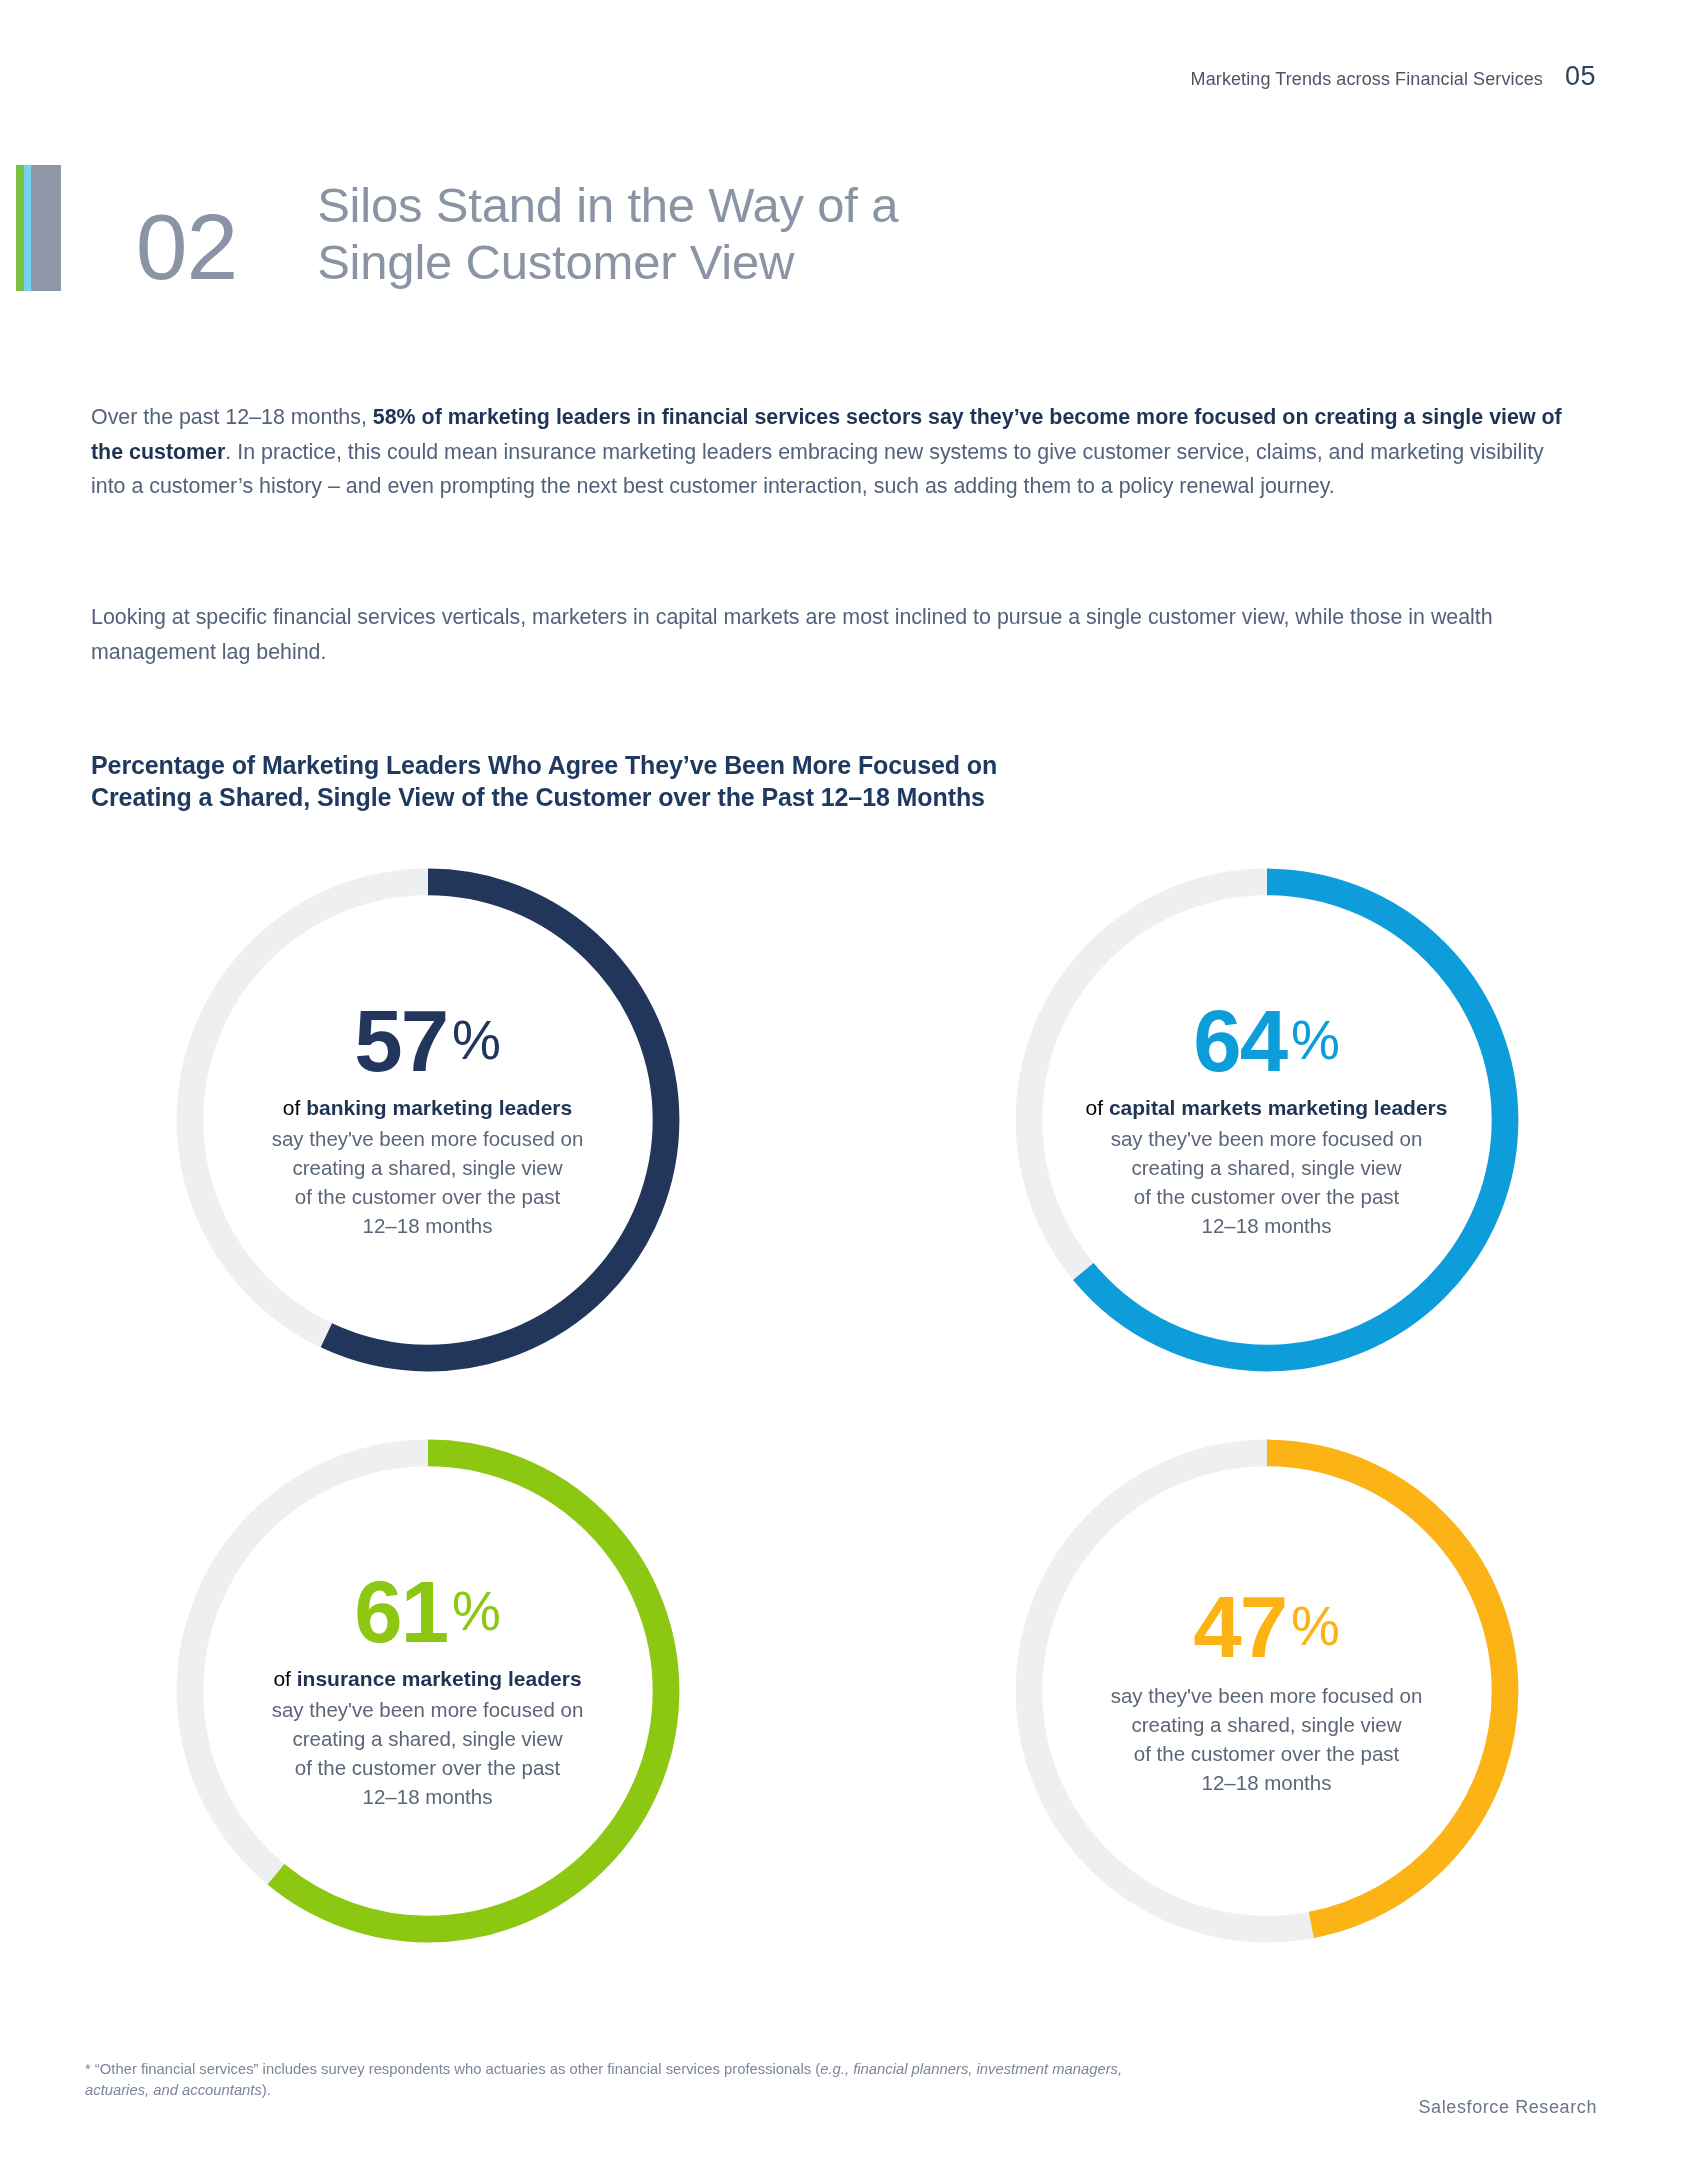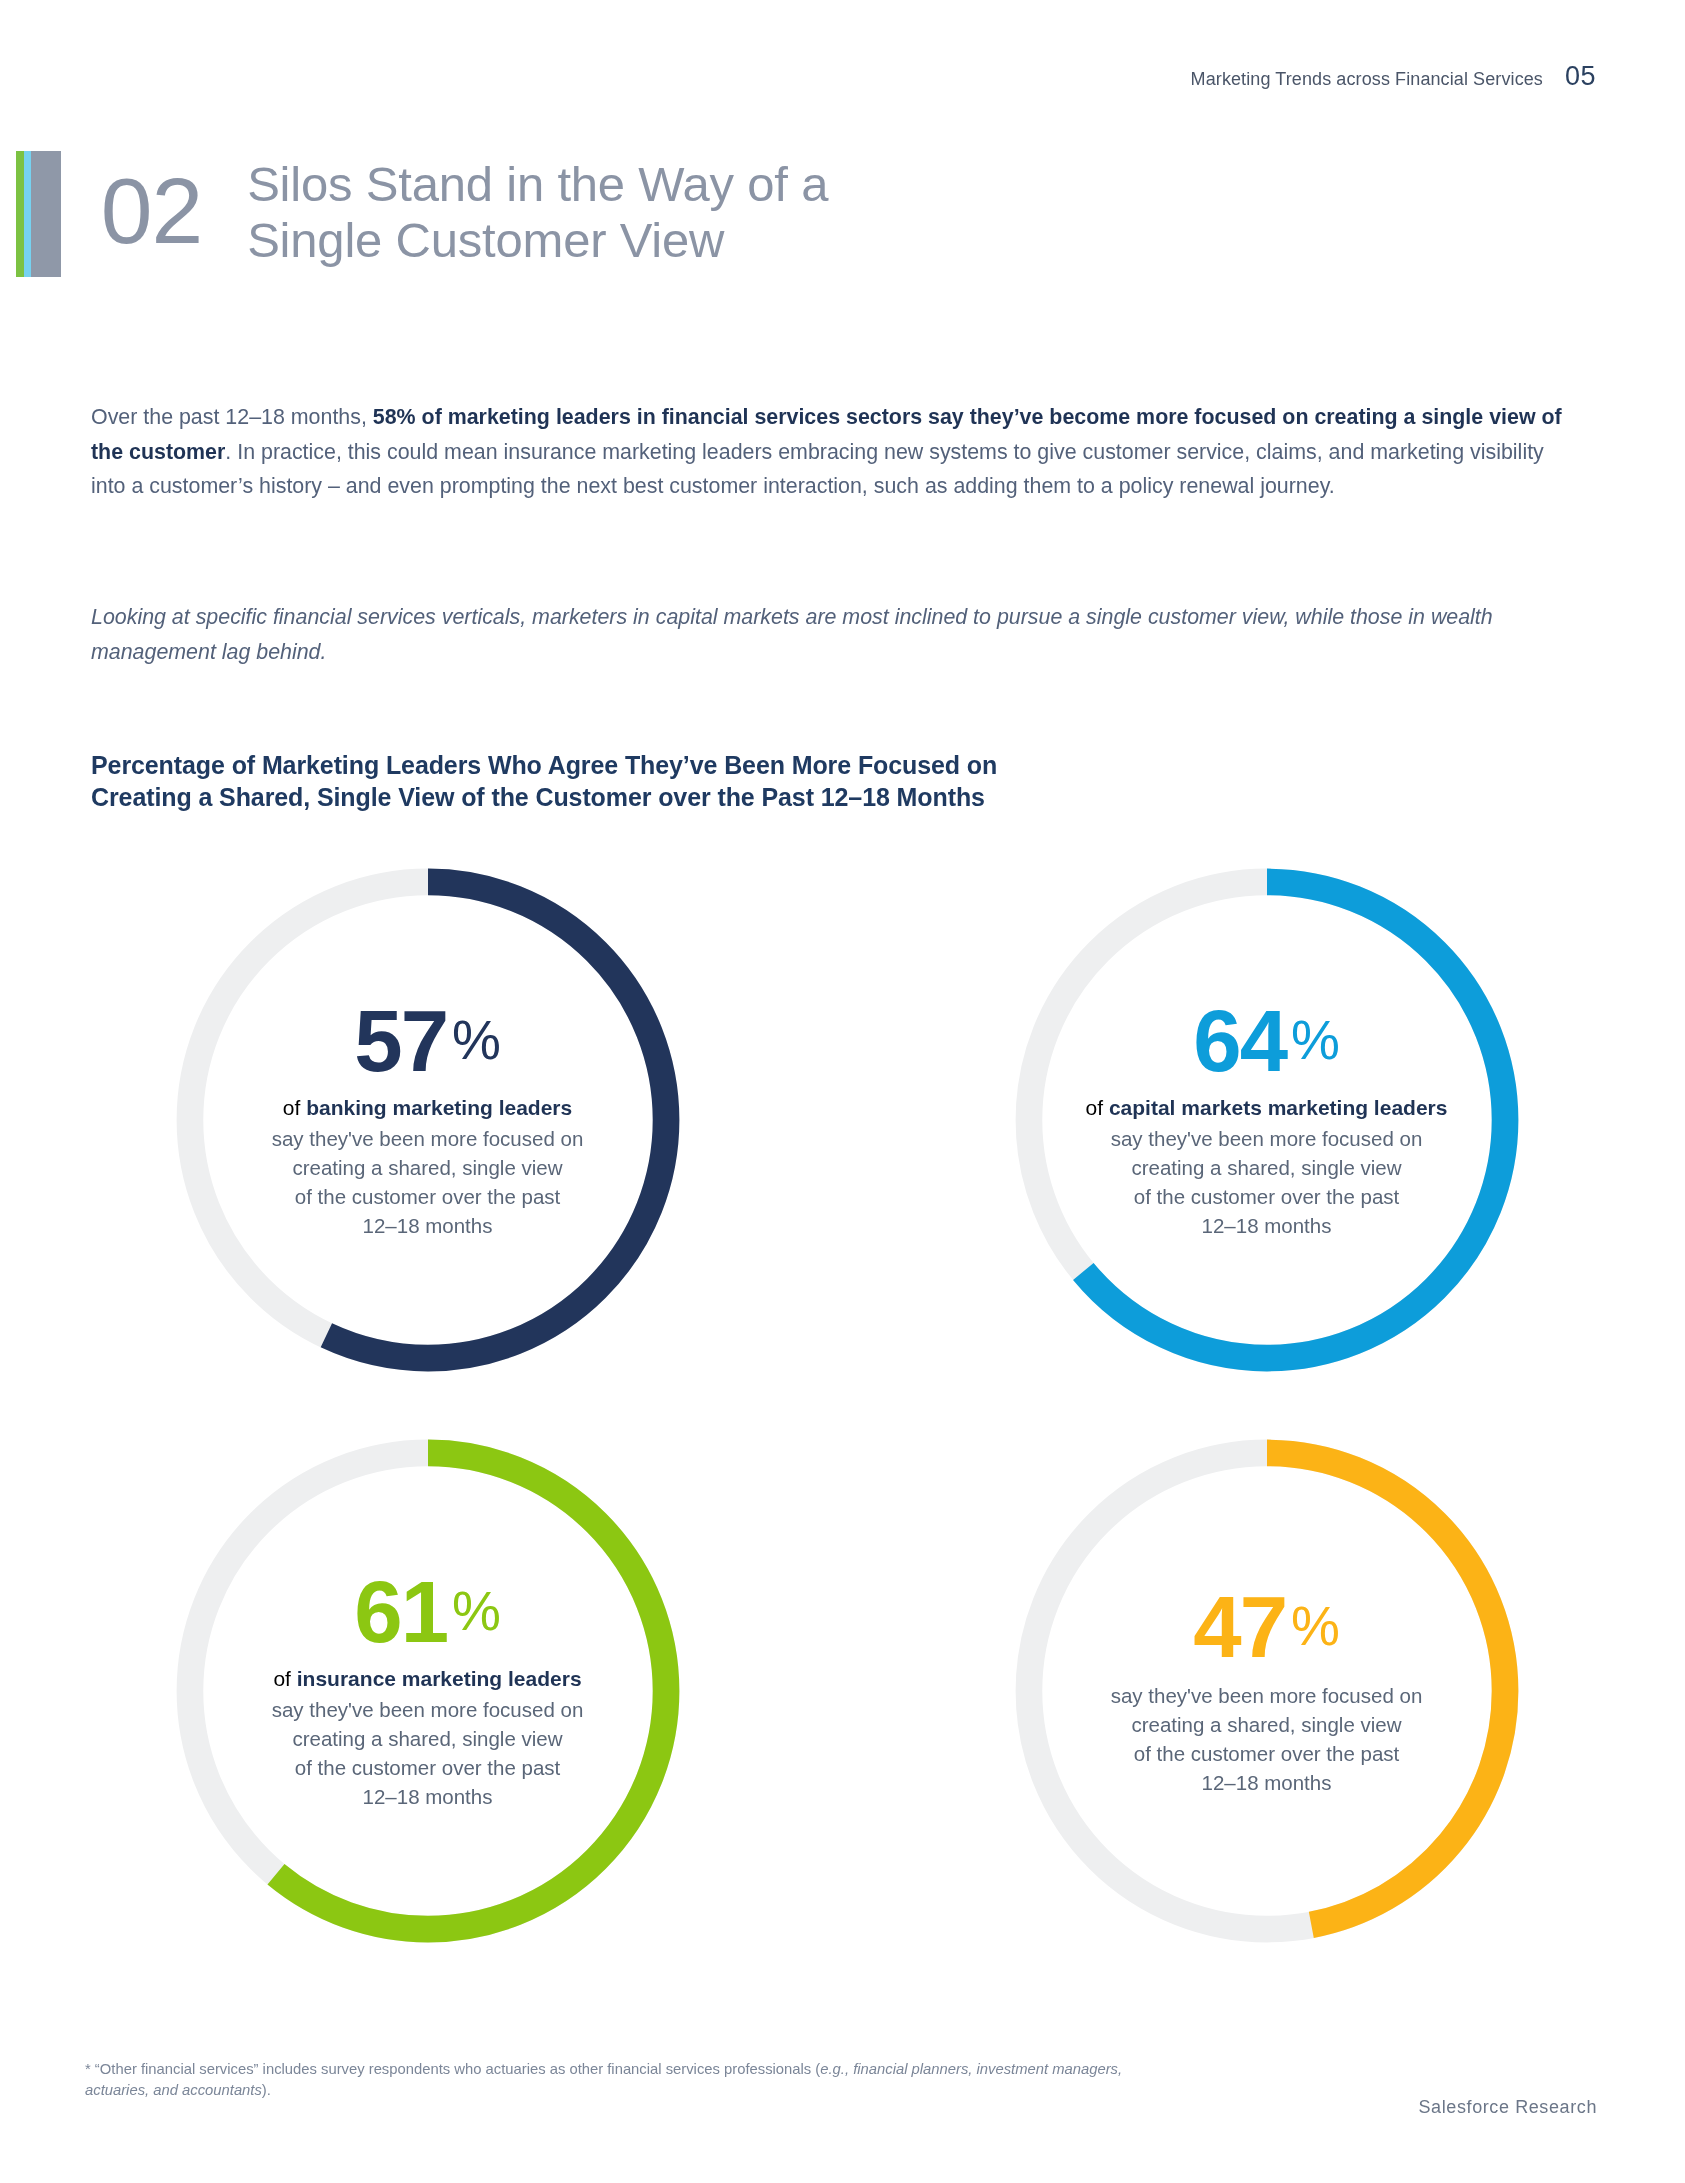--- a/index.html
+++ b/index.html
@@ -37,24 +37,25 @@
   }
   .running-header-page {
     font-size: 27px;
     color: #2b4160;
     letter-spacing: 0.5px;
   }
 
   
   .section-head {
     position: absolute;
-    top: 147px;
+    top: 161px;
     left: 16px;
     display: flex;
-    align-items: center;
+    align-items: flex-end;
+    gap: 35px;
   }
   .accent-bars {
     display: flex;
     height: 126px;
     margin-top: 3.8px;
   }
   .accent-bar { width: 7.6px; height: 100%; }
   .accent-bar.green { background: #7cc242; }
   .accent-bar.cyan  { background: #76d2f0; }
   .accent-bar.slate { background: #8f98a8; width: 29.5px; }
@@ -82,21 +83,21 @@
   .body-copy {
     position: absolute;
     left: 91px;
     width: 1477px;
     color: #53617a;
     font-size: 21.4px;
     line-height: 1.62;
     font-weight: 300;
   }
   .para-1 { top: 400px; }
-  .para-2 { top: 600px; font-style: italic; }
+  .para-2 { top: 600px; }
   .body-copy b {
     font-weight: 700;
     color: #1f3355;
   }
 
   
   .chart-title {
     position: absolute;
     top: 749px;
     left: 91px;

